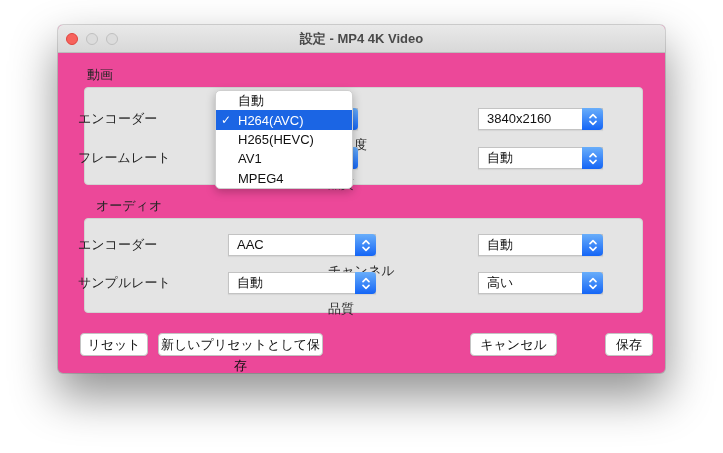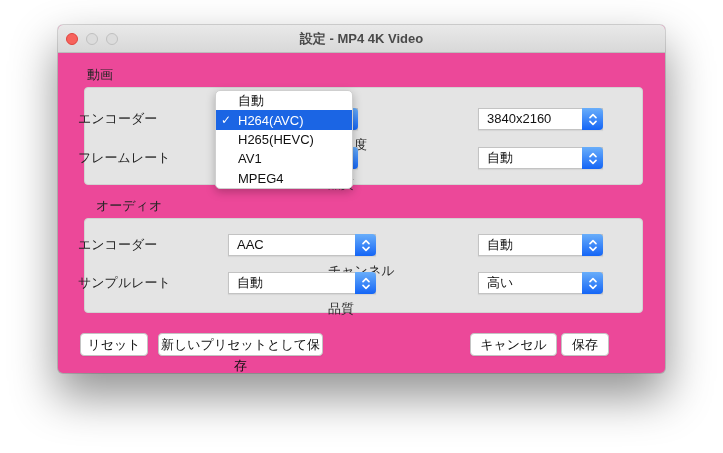--- a/index.html
+++ b/index.html
@@ -91,21 +91,21 @@
   
   .btn {
     position:absolute; top:308px; height:23px;
     background:#ffffff; border:1px solid #c3c3c3; border-radius:4px;
     font-size:13px; color:#111; text-align:center; line-height:21px;
     box-shadow:0 1px 1px rgba(0,0,0,0.05);
   }
   .btn-reset  { left:22px;  width:68px; }
   .btn-preset { left:100px; width:165px; }
   .btn-cancel { left:412px; width:87px; }
-  .btn-save   { left:503px; width:48px; }
+  .btn-save   { left:547px; width:48px; }
 </style>
 </head>
 <body>
 
 <div class="stage">
   <div class="window">
 
     <div class="titlebar">
       <div class="traffic">
         <span class="tl red"></span>

